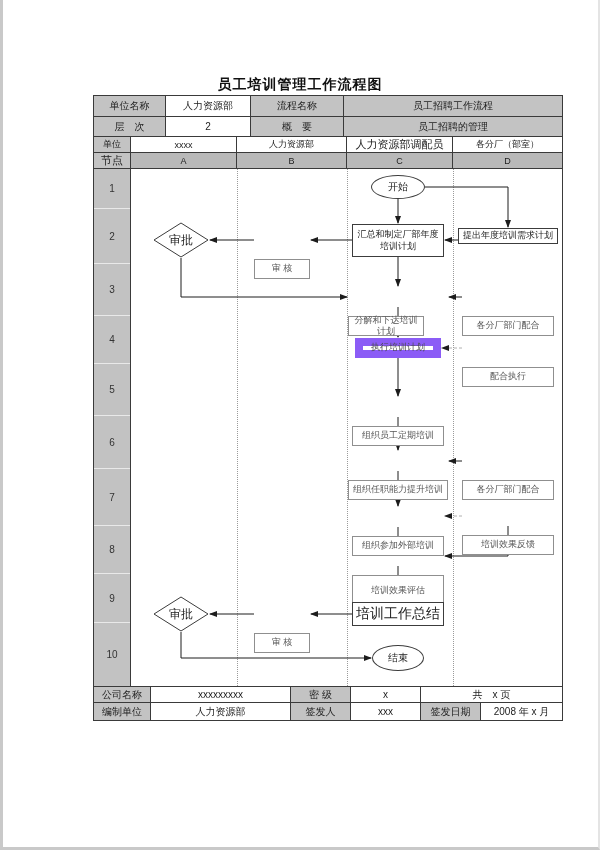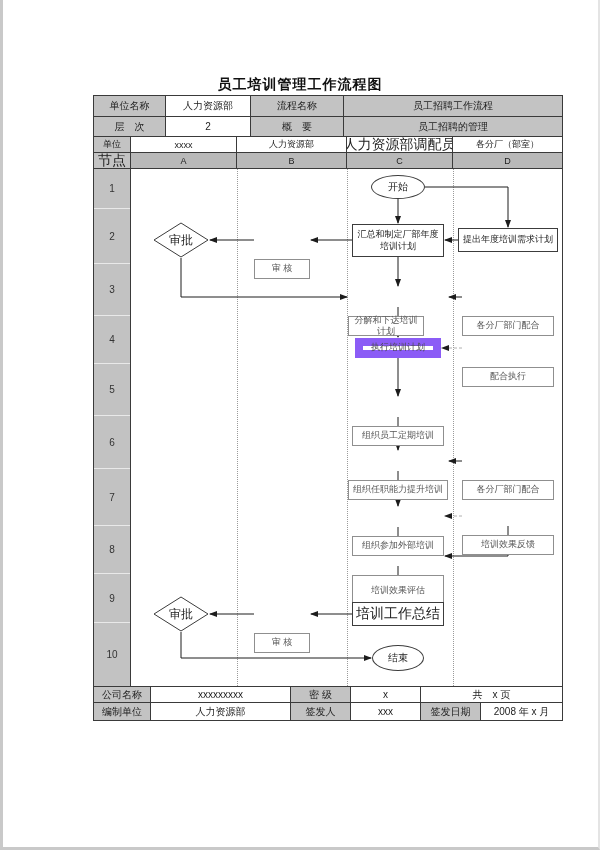--- a/index.html
+++ b/index.html
@@ -80,26 +80,26 @@
       <div class="cell g" style="width:72px">层　次</div>
       <div class="cell w" style="width:85px">2</div>
       <div class="cell g" style="width:93px">概　要</div>
       <div class="cell g grow">员工招聘的管理</div>
     </div>
 
     <div class="row" style="height:16px">
       <div class="cell g" style="width:37px;font-size:9px">单位</div>
       <div class="cell w" style="width:106px;font-size:9px">xxxx</div>
       <div class="cell w" style="width:110px;font-size:9px">人力资源部</div>
-      <div class="cell w" style="width:106px;font-size:14px">人力资源部调配员</div>
+      <div class="cell w" style="width:106px;font-size:11px">人力资源部调配员</div>
       <div class="cell w grow" style="font-size:9px">各分厂（部室）</div>
     </div>
 
     <div class="row" style="height:16px">
-      <div class="cell g" style="width:37px;font-size:14px">节点</div>
+      <div class="cell g" style="width:37px;font-size:11px">节点</div>
       <div class="cell gd" style="width:106px;font-size:9px">A</div>
       <div class="cell gd" style="width:110px;font-size:9px">B</div>
       <div class="cell gd" style="width:106px;font-size:9px">C</div>
       <div class="cell gd grow" style="font-size:9px">D</div>
     </div>
 
     <div class="flow">
 
       <div class="nodecol">
         <div class="nodecell" style="height:40px">1</div>
@@ -150,21 +150,21 @@
       <div class="shape oval" style="left:277px;top:6px;width:54px;height:24px">开始</div>
 
       <div class="shape diamond" style="left:59px;top:53px;width:56px;height:36px">
         <svg width="56" height="36">
             <polygon points="28,1 55,18 28,35 1,18" fill="#ffffff" stroke="#3c3c3c" stroke-width="1"></polygon>
           </svg>
         <span class="dlabel">审批</span>
       </div>
       <div class="shape rect faint" style="left:160px;top:61px;width:56px;height:20px">审 核</div>
       <div class="shape rect" style="left:258px;top:55px;width:92px;height:33px">汇总和制定厂部年度培训计划</div>
-      <div class="shape rect" style="left:364px;top:59px;width:100px;height:24px">提出年度培训需求计划</div>
+      <div class="shape rect" style="left:364px;top:59px;width:100px;height:16px">提出年度培训需求计划</div>
 
       <div class="shape rect faint" style="left:254px;top:118px;width:76px;height:20px">分解和下达培训计划</div>
       <div class="shape rect faint" style="left:368px;top:118px;width:92px;height:20px">各分厂部门配合</div>
 
       <div class="shape rect thick" style="left:261px;top:169px;width:86px;height:20px">执行培训计划</div>
       <div class="shape rect faint" style="left:368px;top:169px;width:92px;height:20px">配合执行</div>
 
       <div class="shape rect faint" style="left:258px;top:228px;width:92px;height:20px">组织员工定期培训</div>
 
       <div class="shape rect faint" style="left:254px;top:282px;width:100px;height:20px">组织任职能力提升培训</div>

